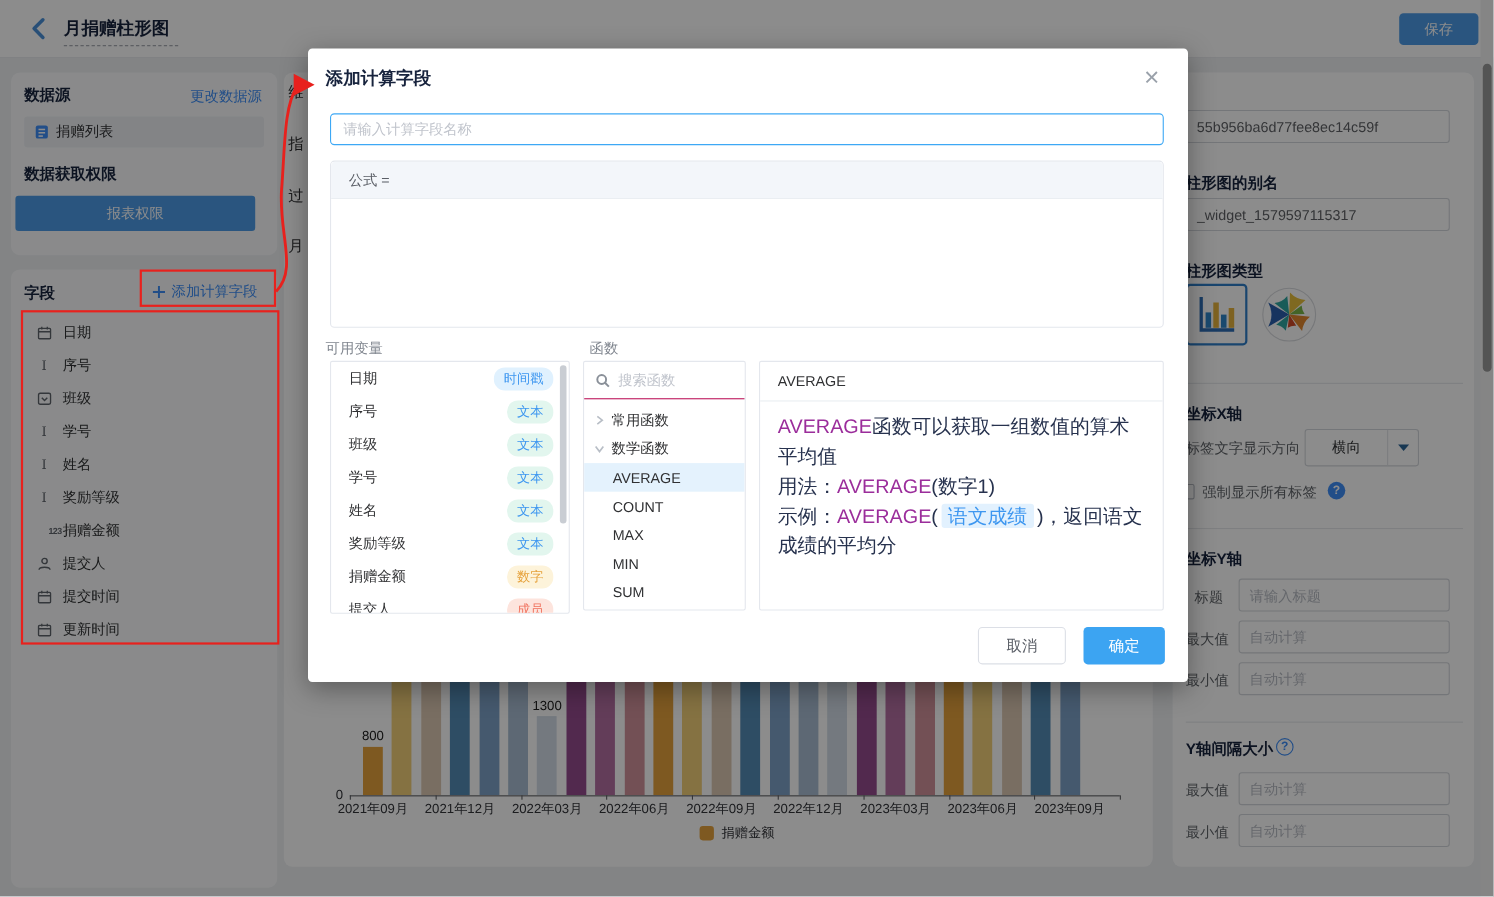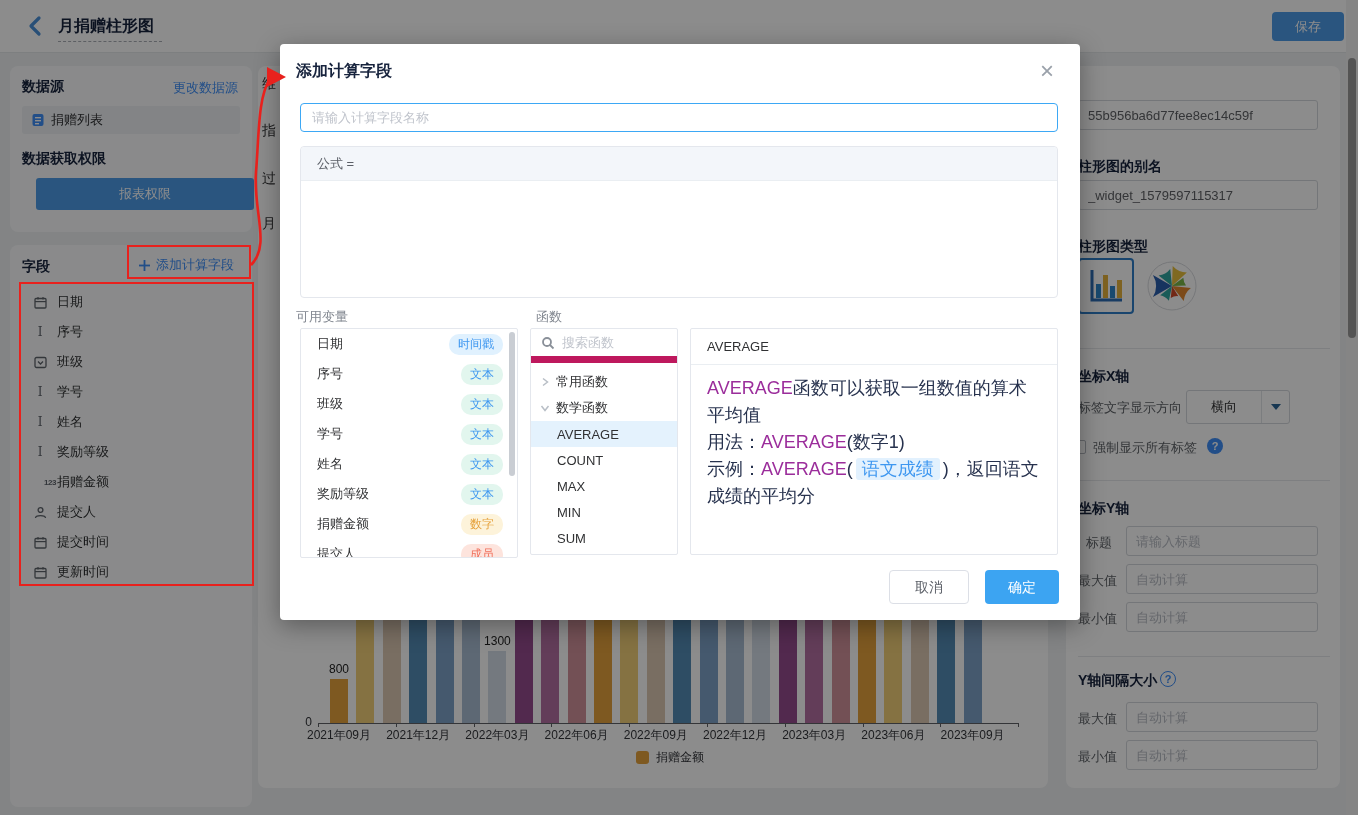--- a/index.html
+++ b/index.html
@@ -57,21 +57,21 @@
   .m-name::placeholder{color:#c0c4cc;}
   .formula{left:20px;top:102px;width:758px;height:152px;border:1px solid #e4e7ed;border-radius:4px;background:#fff;}
   .formula-head{height:34px;background:#f3f6fa;border-bottom:1px solid #eaeef2;border-radius:4px 4px 0 0;line-height:34px;padding-left:16px;color:#5a5e66;}
   .sec-label{position:absolute;top:264px;font-size:13px;color:#80868f;}
   .vbox{left:20px;top:284px;width:218px;height:230px;border:1px solid #e4e7ed;border-radius:2px;background:#fff;overflow:hidden;}
   .vrow{height:30px;display:flex;align-items:center;padding:0 14px 0 16px;cursor:pointer;}
   .vname{flex:1;color:#303133;}
   .vtag{font-size:12px;border-radius:10px;padding:2px 9px;}
   .vscroll{position:absolute;right:3px;top:4px;width:6px;height:144px;background:#c9cdd3;border-radius:3px;}
   .fbox{left:250px;top:284px;width:148px;height:227px;border:1px solid #e4e7ed;border-radius:2px;background:#fff;overflow:hidden;}
-  .fsearch{height:34px;border-bottom:7px solid #be185d;display:flex;align-items:center;gap:7px;padding:0 10px;}
+  .fsearch{height:34px;border-bottom:1px solid #be185d;display:flex;align-items:center;gap:7px;padding:0 10px;}
   .fsearch .ph{color:#c0c4cc;}
   .trow{height:26px;display:flex;align-items:center;gap:5px;padding-left:8px;cursor:pointer;color:#303133;}
   .trow.child{padding-left:26px;}
   .trow.sel{background:#e4f2fd;}
   .dbox{left:410px;top:284px;width:368px;height:227px;border:1px solid #e4e7ed;border-radius:2px;background:#fff;}
   .dhead{height:36px;border-bottom:1px solid #eaeef2;line-height:36px;padding-left:16px;color:#303133;}
   .dbody{padding:10px 16px;line-height:27px;color:#27324e;font-size:18px;}
   .fn{color:#9b2d9b;}
   .pill{color:#3e97f0;background:#e2f1fe;border-radius:3px;padding:1px 6px;margin:0 3px;cursor:pointer;}
   .m-cancel{left:609px;top:526px;width:80px;height:34px;border:1px solid #dcdfe6;border-radius:4px;background:#fff;color:#5a5e66;font-size:14px;text-align:center;line-height:32px;cursor:pointer;}
@@ -108,21 +108,21 @@
         <svg width="14" height="14">
             <rect x="1.5" y="1" width="11" height="12" rx="2" fill="#3e8ef7"></rect>
             <rect x="4" y="4" width="6" height="1.4" fill="#fff"></rect>
             <rect x="4" y="7" width="6" height="1.4" fill="#fff"></rect>
             <rect x="4" y="10" width="4" height="1.4" fill="#fff"></rect>
           </svg>
       </span>
       <span>捐赠列表</span>
     </div>
     <div class="abs h14" style="left:12px;top:84px;">数据获取权限</div>
-    <div class="abs perm-btn" style="left:26px;top:112px;width:218px;">报表权限</div>
+    <div class="abs perm-btn" style="left:4px;top:112px;width:218px;">报表权限</div>
   </div>
 
   <div class="abs panel p-left2">
     <div class="abs h14" style="left:12px;top:13px;">字段</div>
     <div class="abs addcalc" style="left:128px;top:11px;">
       <svg width="13" height="13">
           <line x1="6.5" y1="1" x2="6.5" y2="12" stroke="#3e8ef7" stroke-width="1.8"></line>
           <line x1="1" y1="6.5" x2="12" y2="6.5" stroke="#3e8ef7" stroke-width="1.8"></line>
         </svg>
       <span>添加计算字段</span>

